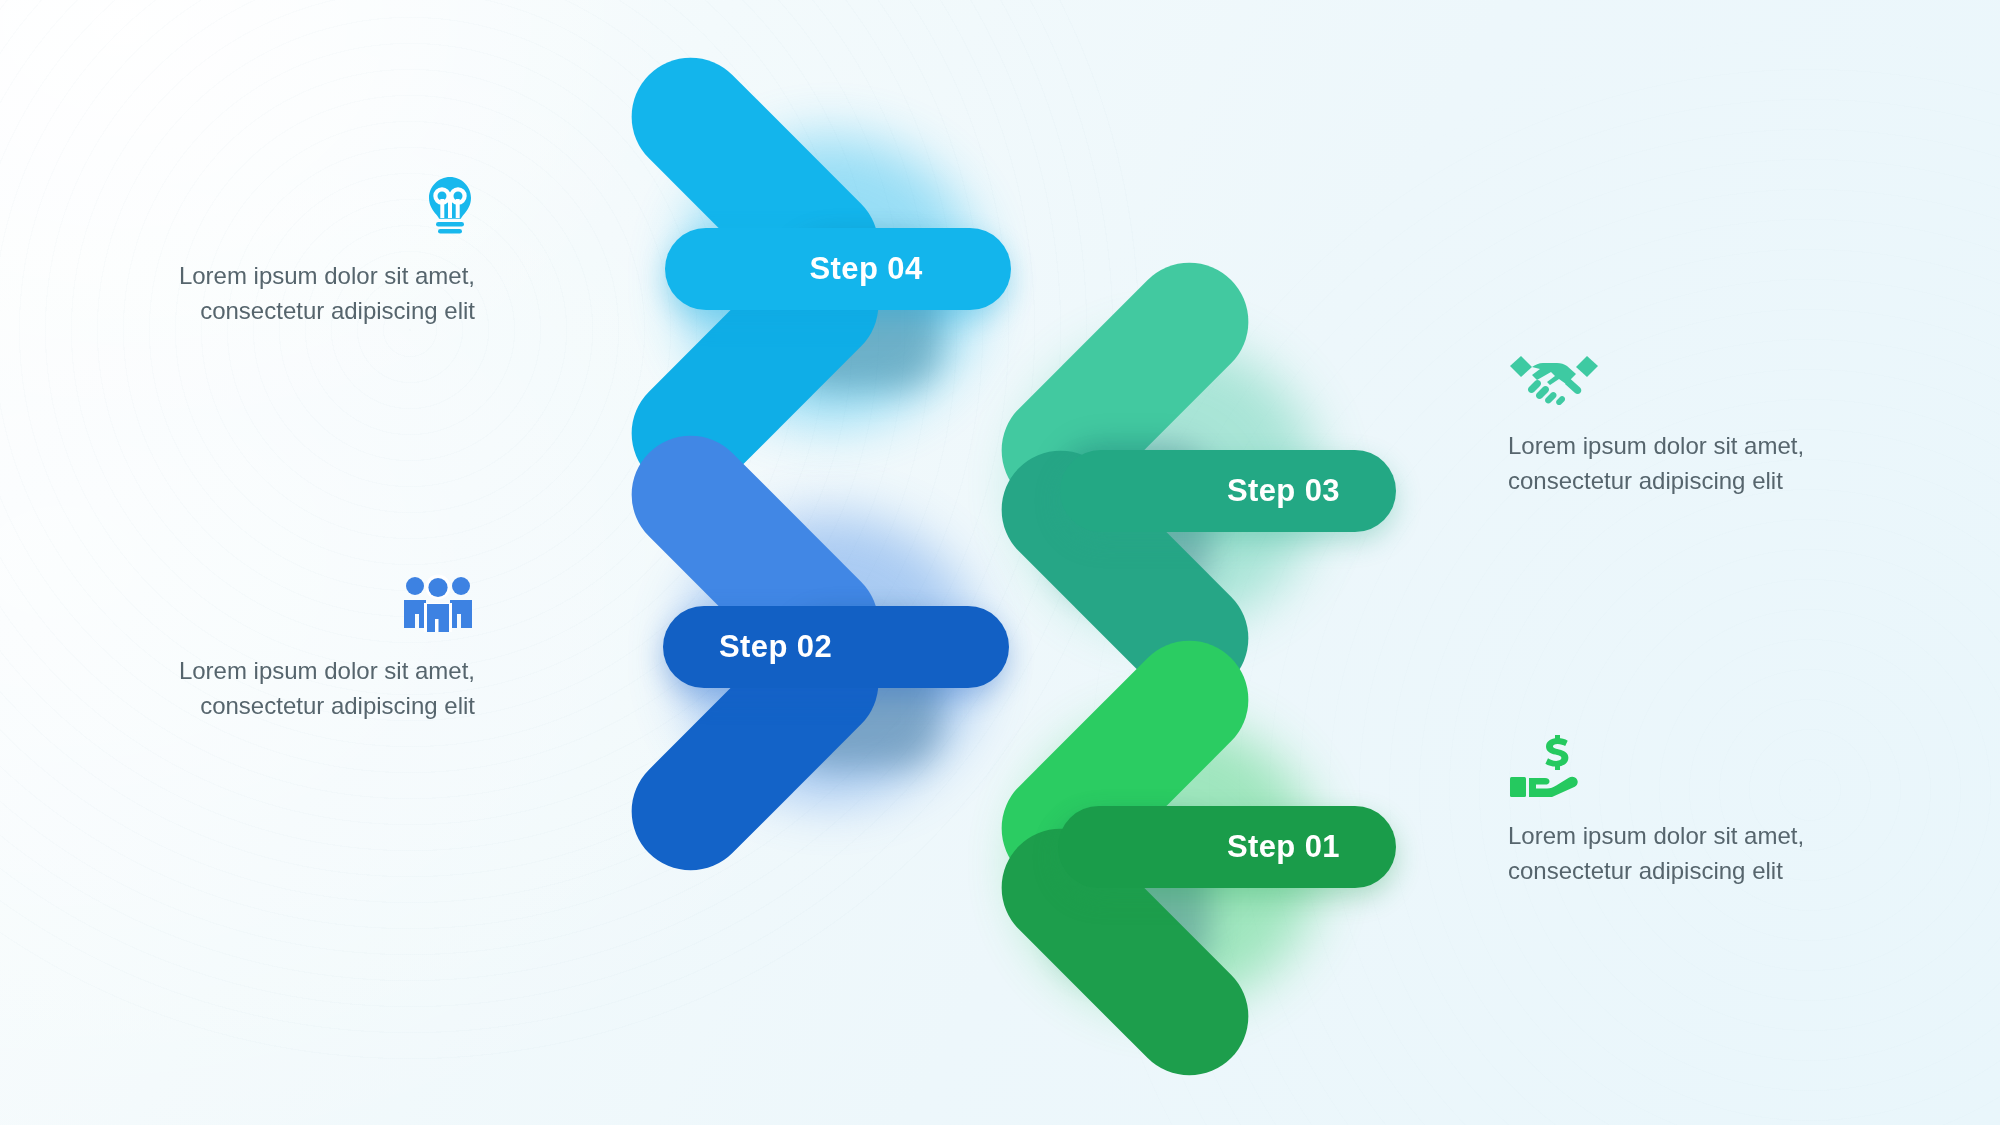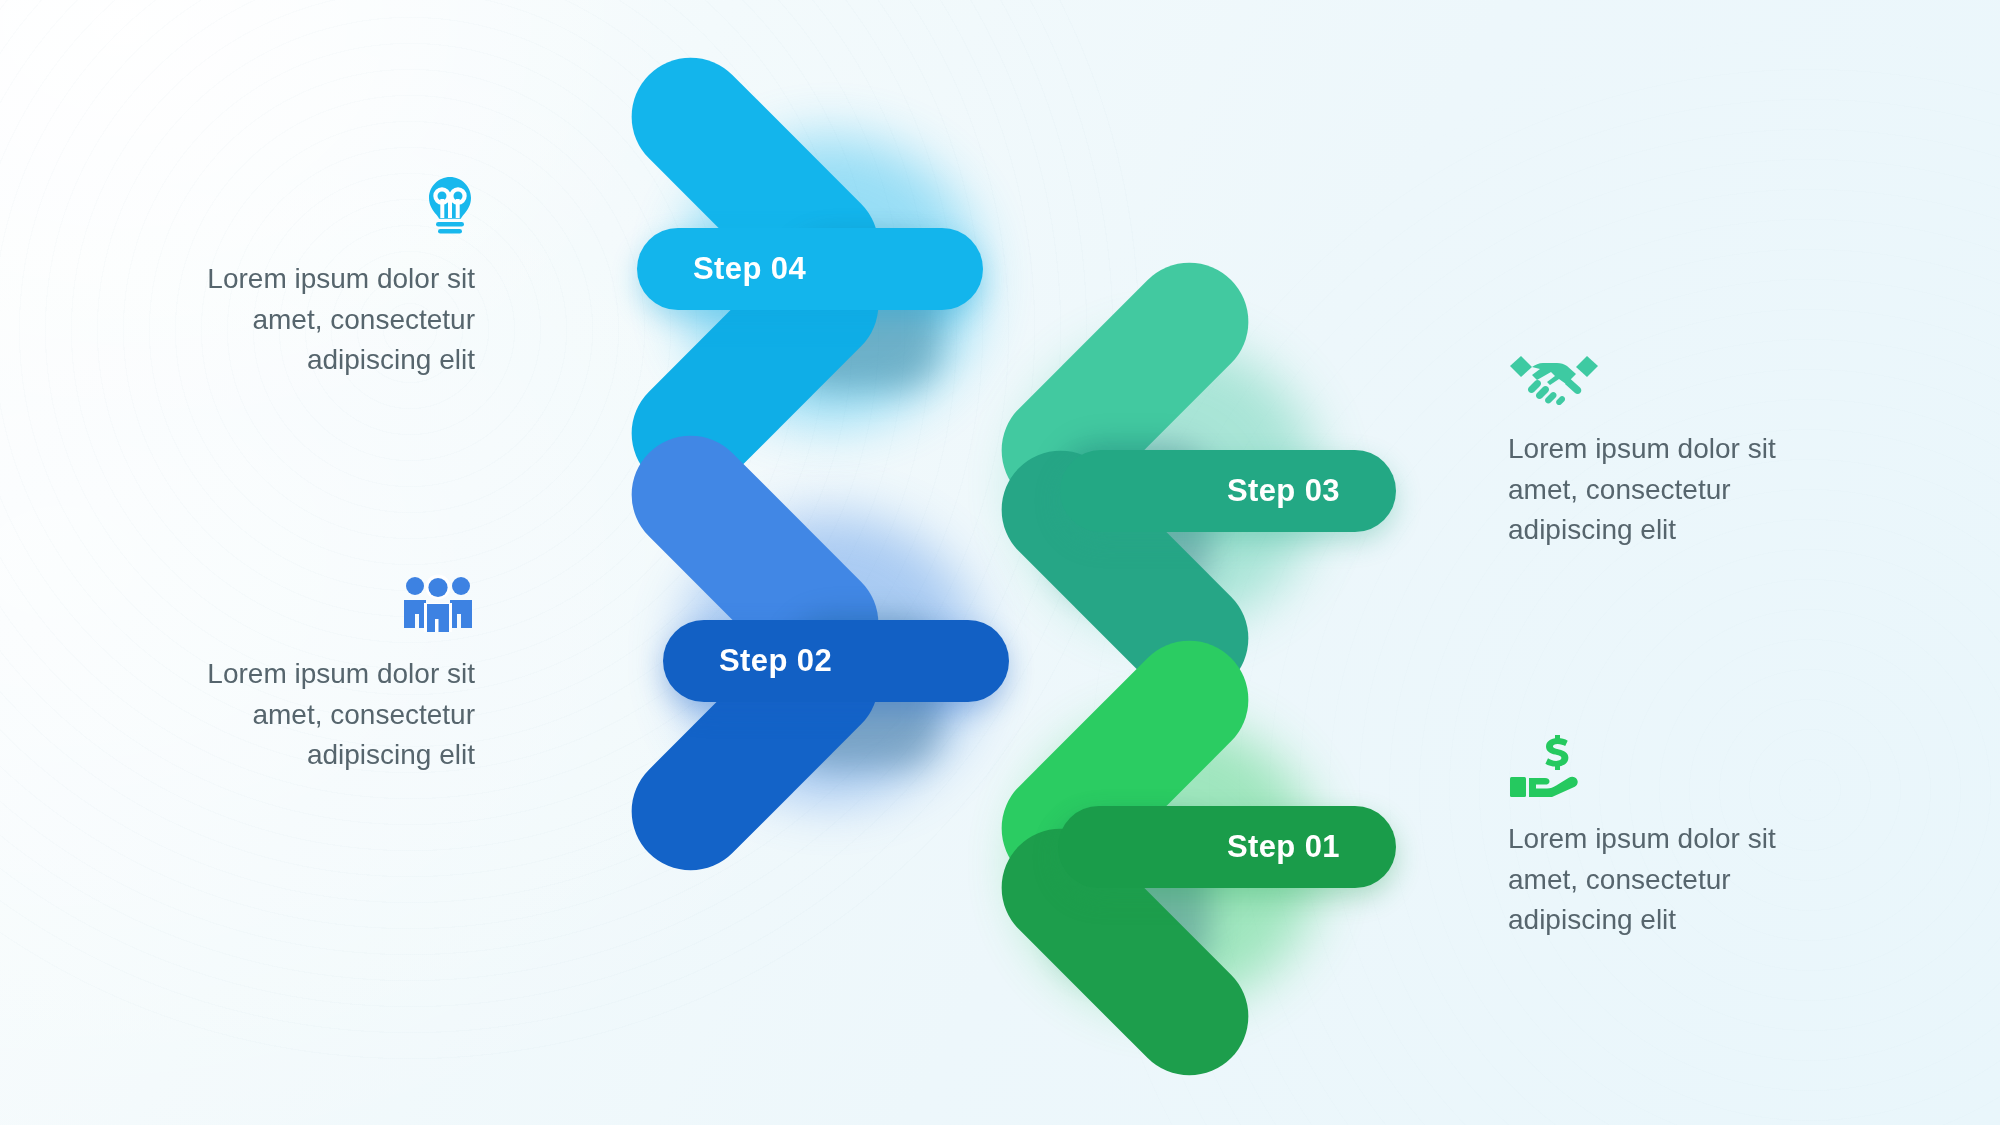--- a/index.html
+++ b/index.html
@@ -135,21 +135,21 @@
   }
   .info .icon {
     height: 62px;
     display: flex;
     align-items: flex-end;
     margin-bottom: 22px;
   }
   .info.align-right .icon { justify-content: flex-end; }
   .info.align-left  .icon { justify-content: flex-start; }
   .info .body {
-    font-size: 28px;
+    font-size: 24px;
     line-height: 1.45;
     color: #56656d;
     font-family: "Liberation Sans", sans-serif;
   }
   .info.align-right .body { text-align: right; }
   .info.align-left  .body { text-align: left; }
 </style>
 </head>
 <body>
 
@@ -157,43 +157,43 @@
 
   <div class="ripples"></div>
   <div class="ripples2"></div>
 
   <div class="chev-group right" style="left:640px; top:65px;">
     <div class="chev-glow" style="background:#13b5ec;"></div>
     <div class="arm arm-top" style="background:#13b5ec;"></div>
     <div class="overlap-shadow" style="left:150px; top:175px;"></div>
     <div class="arm arm-bot" style="background:#0faee7;"></div>
   </div>
-  <div class="pill pill-left" style="left:637px; top:228px; width:290px; background:#13b5ec;
-              box-shadow:0 10px 26px rgba(19,165,220,0.30);">
+  <div class="pill pill-left" style="left:665px; top:228px; width:290px; background:#13b5ec;
+              box-shadow:0 10px 26px rgba(19,165,220,0.30);justify-content:center;">
     <span>Step 04</span>
   </div>
 
   <div class="chev-group left" style="left:940px; top:270px;">
     <div class="chev-glow" style="left:80px; background:#42c9a0;"></div>
     <div class="arm arm-top" style="background:#42c9a0;"></div>
     <div class="overlap-shadow" style="left:120px; top:175px;"></div>
     <div class="arm arm-bot" style="background:#26a686;"></div>
   </div>
   <div class="pill pill-right" style="left:1060px; top:430px; width:280px; background:#23a884;
               box-shadow:0 10px 26px rgba(40,170,135,0.30);margin-top:20px;">
     <span>Step 03</span>
   </div>
 
   <div class="chev-group right" style="left:640px; top:443px;">
     <div class="chev-glow" style="background:#4187e5;"></div>
     <div class="arm arm-top" style="background:#4187e5;"></div>
     <div class="overlap-shadow" style="left:150px; top:175px;"></div>
     <div class="arm arm-bot" style="background:#1363c8;"></div>
   </div>
-  <div class="pill pill-left" style="left:663px; top:620px; width:290px; background:#1260c4;
+  <div class="pill pill-left" style="left:663px; top:606px; width:290px; background:#1260c4;
               box-shadow:0 10px 26px rgba(25,95,195,0.30);">
     <span>Step 02</span>
   </div>
 
   <div class="chev-group left" style="left:940px; top:648px;">
     <div class="chev-glow" style="left:80px; background:#2bcc62;"></div>
     <div class="arm arm-top" style="background:#2bcc62;"></div>
     <div class="overlap-shadow" style="left:120px; top:175px;"></div>
     <div class="arm arm-bot" style="background:#1d9e4c;"></div>
   </div>

